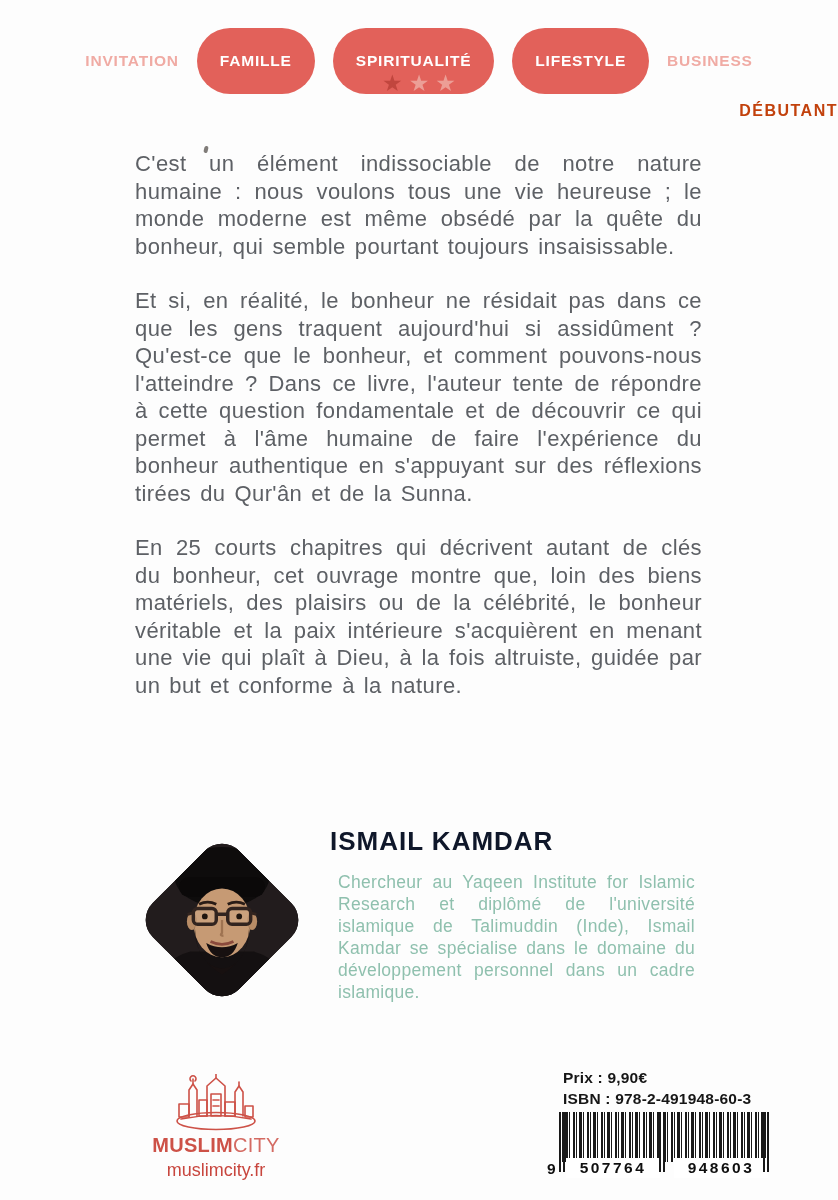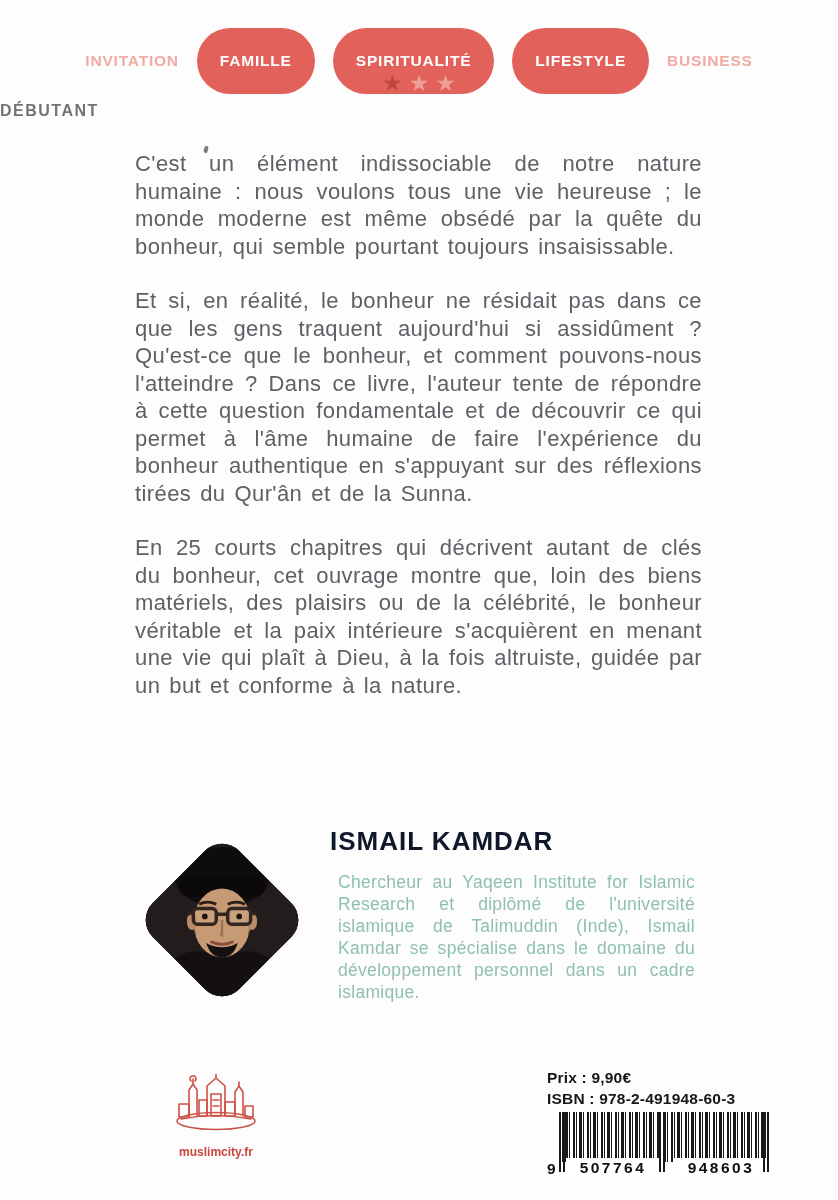--- a/index.html
+++ b/index.html
@@ -10,22 +10,22 @@
 
   
   .tags-row{position:absolute;top:28px;left:0;width:100%;display:flex;justify-content:center;align-items:center;gap:18px;border-radius:13px;}
   .tag{font-size:15.5px;font-weight:700;letter-spacing:.8px;color:#f0aba4;}
   .tag.pill{background:#e2615a;color:#fff;padding:24px 23px;border-radius:999px;}
 
   
   .stars{position:absolute;top:72px;left:0;width:100%;display:flex;justify-content:center;gap:6px;font-size:23px;line-height:1;}
   .star{color:#ec9e96;}
   .star.filled{color:#c1463e;}
-  .level-label{position:absolute;top:102px;left:0;width:100%;text-align:left;
-    font-size:16px;font-weight:700;letter-spacing:1.5px;color:#737373;}
+  .level-label{position:absolute;top:102px;left:0;width:100%;text-align:right;
+    font-size:16px;font-weight:700;letter-spacing:1.5px;color:#c2410c;}
 
   
   .synopsis{position:absolute;top:150px;left:135px;width:567px;}
   .synopsis p{
     margin:0 0 27px 0;font-size:22px;line-height:27.5px;color:#5d6065;
     text-align:justify;letter-spacing:.4px;word-spacing:2.5px;
   }
 
   
   .photo-diamond{
@@ -41,25 +41,25 @@
   .author-bio{
     margin:8px;font-size:17.5px;line-height:22px;color:#8fc0ae;text-align:justify;
     letter-spacing:.3px;word-spacing:2px;
   }
 
   
   .publisher{position:absolute;left:128px;top:1074px;width:176px;text-align:center;}
   .publisher-name{font-size:20px;letter-spacing:.3px;color:#cd5147;margin-top:2px;}
   .publisher-name .bold{font-weight:800;}
   .publisher-name .light{font-weight:400;opacity:.85;}
-  .publisher-site{font-size:12px;font-weight:700;color:#c8463e;margin-top:13px;}
+  .publisher-site{font-size:18px;font-weight:400;color:#c8463e;margin-top:3px;}
 
   
   .purchase{position:absolute;left:547px;top:1068px;width:232px;color:#161616;}
-  .price,.isbn{font-size:15.5px;font-weight:600;line-height:20.5px;letter-spacing:.2px;}
+  .price,.isbn{font-size:15.5px;font-weight:600;line-height:20.5px;letter-spacing:.2px;margin-left:16px;}
   .barcode{position:relative;margin-top:3px;width:228px;height:66px;}
   .bars{
     position:absolute;left:12px;right:6px;top:0;height:50px;
     background:repeating-linear-gradient(90deg,
       #191919 0 2px,#fff 2px 3px,#191919 3px 4px,#fff 4px 6px,
       #191919 6px 9px,#fff 9px 10px,#191919 10px 11px,#fff 11px 14px);
   }
   .digits{position:absolute;top:46px;left:0;right:0;display:flex;align-items:flex-end;
     font-size:15.5px;font-weight:600;color:#0f0f0f;z-index:2;}
   .digits .first{width:12px;}
@@ -154,20 +154,23 @@
         <path d="M98,12 L98,8"></path>
 
         <rect x="38" y="30" width="10" height="13"></rect>
         <rect x="58" y="26" width="8" height="16"></rect>
         <rect x="84" y="28" width="10" height="14"></rect>
         <rect x="104" y="32" width="8" height="11"></rect>
         <line x1="72" y1="26" x2="78" y2="26"></line>
         <line x1="72" y1="32" x2="78" y2="32"></line>
       </g>
     </svg>
+    <div class="publisher-name">
+      <span class="bold">MUSLIM</span><span class="light">CITY</span>
+    </div>
     <div class="publisher-site">muslimcity.fr</div>
   </div>
 
   <div class="purchase">
     <div class="price">Prix : 9,90€</div>
     <div class="isbn">ISBN : 978-2-491948-60-3</div>
     <div class="barcode">
       <div class="bars"></div>
       <div class="digits">
         <span class="first">9</span>

